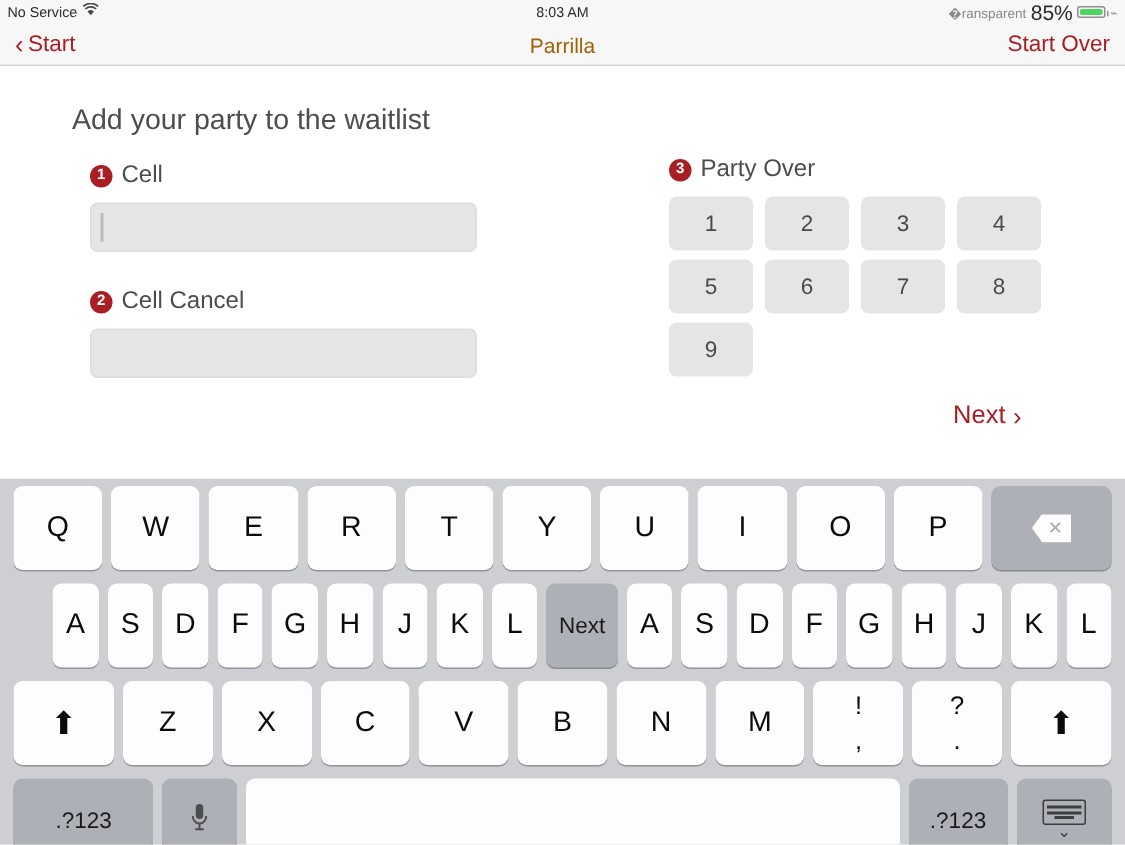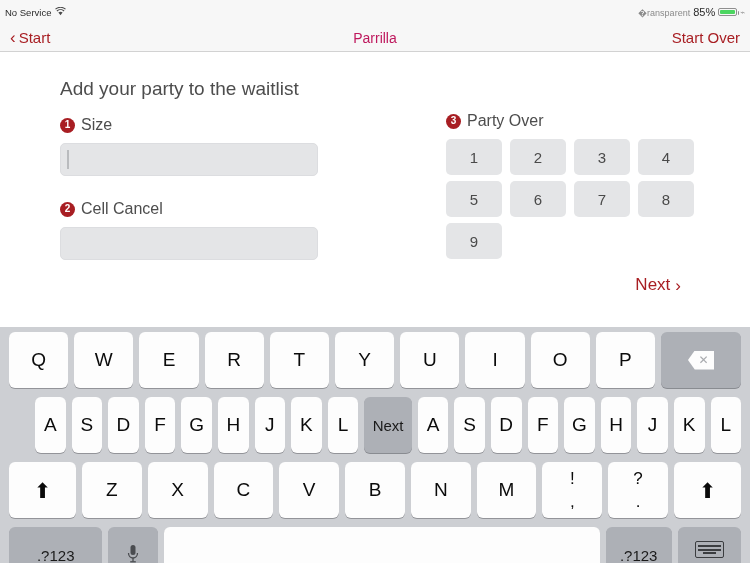--- a/index.html
+++ b/index.html
@@ -9,37 +9,37 @@
     background: #ffffff;
     overflow: hidden;
   }
 
   
   .statusbar {
     height: 16px;
     background: #f7f7f7;
     display: flex;
     align-items: center;
-    padding: 12px 5px;
+    padding: 4px 5px;
     font-size: 9.5px;
     color: #2b2b2b;
     position: relative;
   }
   .sb-left { display: flex; align-items: center; gap: 4px; }
   .sb-center {
     position: absolute; left: 0; right: 0;
     text-align: center; font-size: 9.5px; font-weight: 500;
   }
   .sb-right {
     margin-left: auto; display: flex; align-items: center; gap: 3px;
     position: relative; z-index: 2;
   }
   .wifi-ico { display: inline-block; }
   .bt-ico { font-size: 9px; color: #8a8a8a; }
-  .batt-pct { font-size: 11px; }
+  .batt-pct { font-size: 14px; }
   .batt {
     width: 19px; height: 8.5px;
     border: 1px solid #8f8f8f; border-radius: 2px;
     position: relative; display: inline-block;
   }
   .batt::after {
     content: ""; position: absolute; right: -3px; top: 2.5px;
     width: 1.5px; height: 3.5px; background: #8f8f8f; border-radius: 0 1px 1px 0;
   }
   .batt-fill {
@@ -59,32 +59,32 @@
   }
   .nav-btn {
     font-size: 15px; color: #a81e23;
     display: flex; align-items: center; gap: 2px;
     cursor: pointer; background: none; border: none;
     font-family: inherit;
   }
   .nav-chev-left { font-size: 17px; line-height: 1; margin-right: 1px; }
   .nav-title {
     position: absolute; left: 0; right: 0; text-align: center;
-    font-size: 14px; color: #be185d; pointer-events: none;
+    font-size: 14px; color: #a16207; pointer-events: none;
   }
   .nav-right { margin-left: auto; position: relative; z-index: 2; justify-content: center; }
 
   
   .content {
     height: 275px;
     background: #fff;
     position: relative;
   }
   .form-heading {
-    position: absolute; left: 60px; top: 26px;
+    position: absolute; left: 48px; top: 26px;
     font-size: 19px; color: #4d4d4d; font-weight: 400;
   }
   .col-left { position: absolute; left: 60px; top: 64px; width: 258px; }
   .col-right { position: absolute; left: 446px; top: 60px; width: 242px; }
 
   .field-label {
     display: flex; align-items: center; gap: 6px;
     font-size: 16px; color: #4d4d4d; margin-bottom: 9px;
   }
   .badge {
@@ -220,20 +220,21 @@
   <div class="sb-left">
     <span>No Service</span>
     <span class="wifi-ico">
       <svg width="11" height="9" viewBox="0 0 11 9">
         <path d="M5.5 8.2 L3.4 5.6 a3.2 3.2 0 0 1 4.2 0 Z" fill="#4a4a4a"></path>
         <path d="M1.9 4.0 a5.2 5.2 0 0 1 7.2 0" stroke="#4a4a4a" stroke-width="1.1" fill="none"></path>
         <path d="M0.5 2.2 a7.6 7.6 0 0 1 10 0" stroke="#4a4a4a" stroke-width="1.1" fill="none"></path>
       </svg>
     </span>
   </div>
+  <div class="sb-center">8:03 AM</div>
   <div class="sb-right">
     <span class="bt-ico">�ransparent</span>
     <span class="batt-pct">85%</span>
     <span class="batt">
       <span class="batt-fill" id="batt-fill" style="width: 14.45px;"></span>
     </span>
     <span class="plug">⌁</span>
   </div>
 </div>
 
@@ -247,21 +248,21 @@
     <span>Start Over</span>
   </button>
 </div>
 
 <div class="content">
   <div class="form-heading">Add your party to the waitlist</div>
 
   <div class="col-left">
     <div class="field-label">
       <span class="badge">1</span>
-      <span>Size</span>
+      <span>Cell</span>
     </div>
     <div style="position:relative;display:inline-block;">
       <input class="text-input" type="text" placeholder="" style="">
       <span class="caret-bar"></span>
     </div>
 
     <div class="field-gap"></div>
 
     <div class="field-label">
       <span class="badge">2</span>

